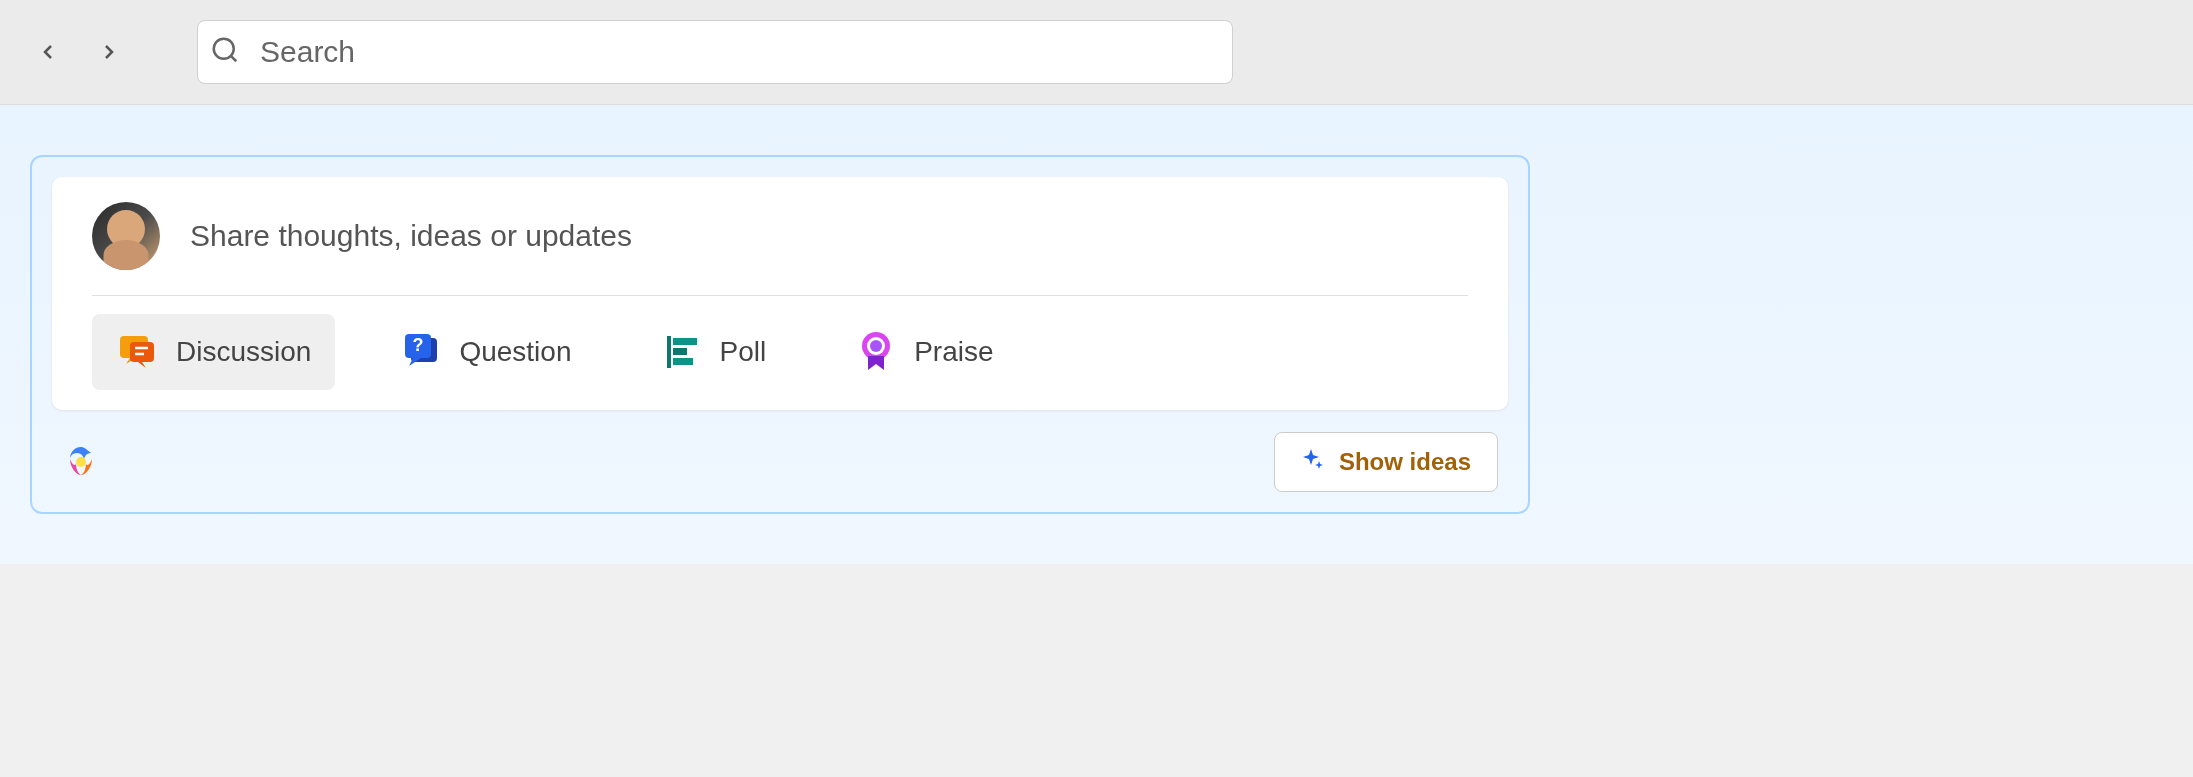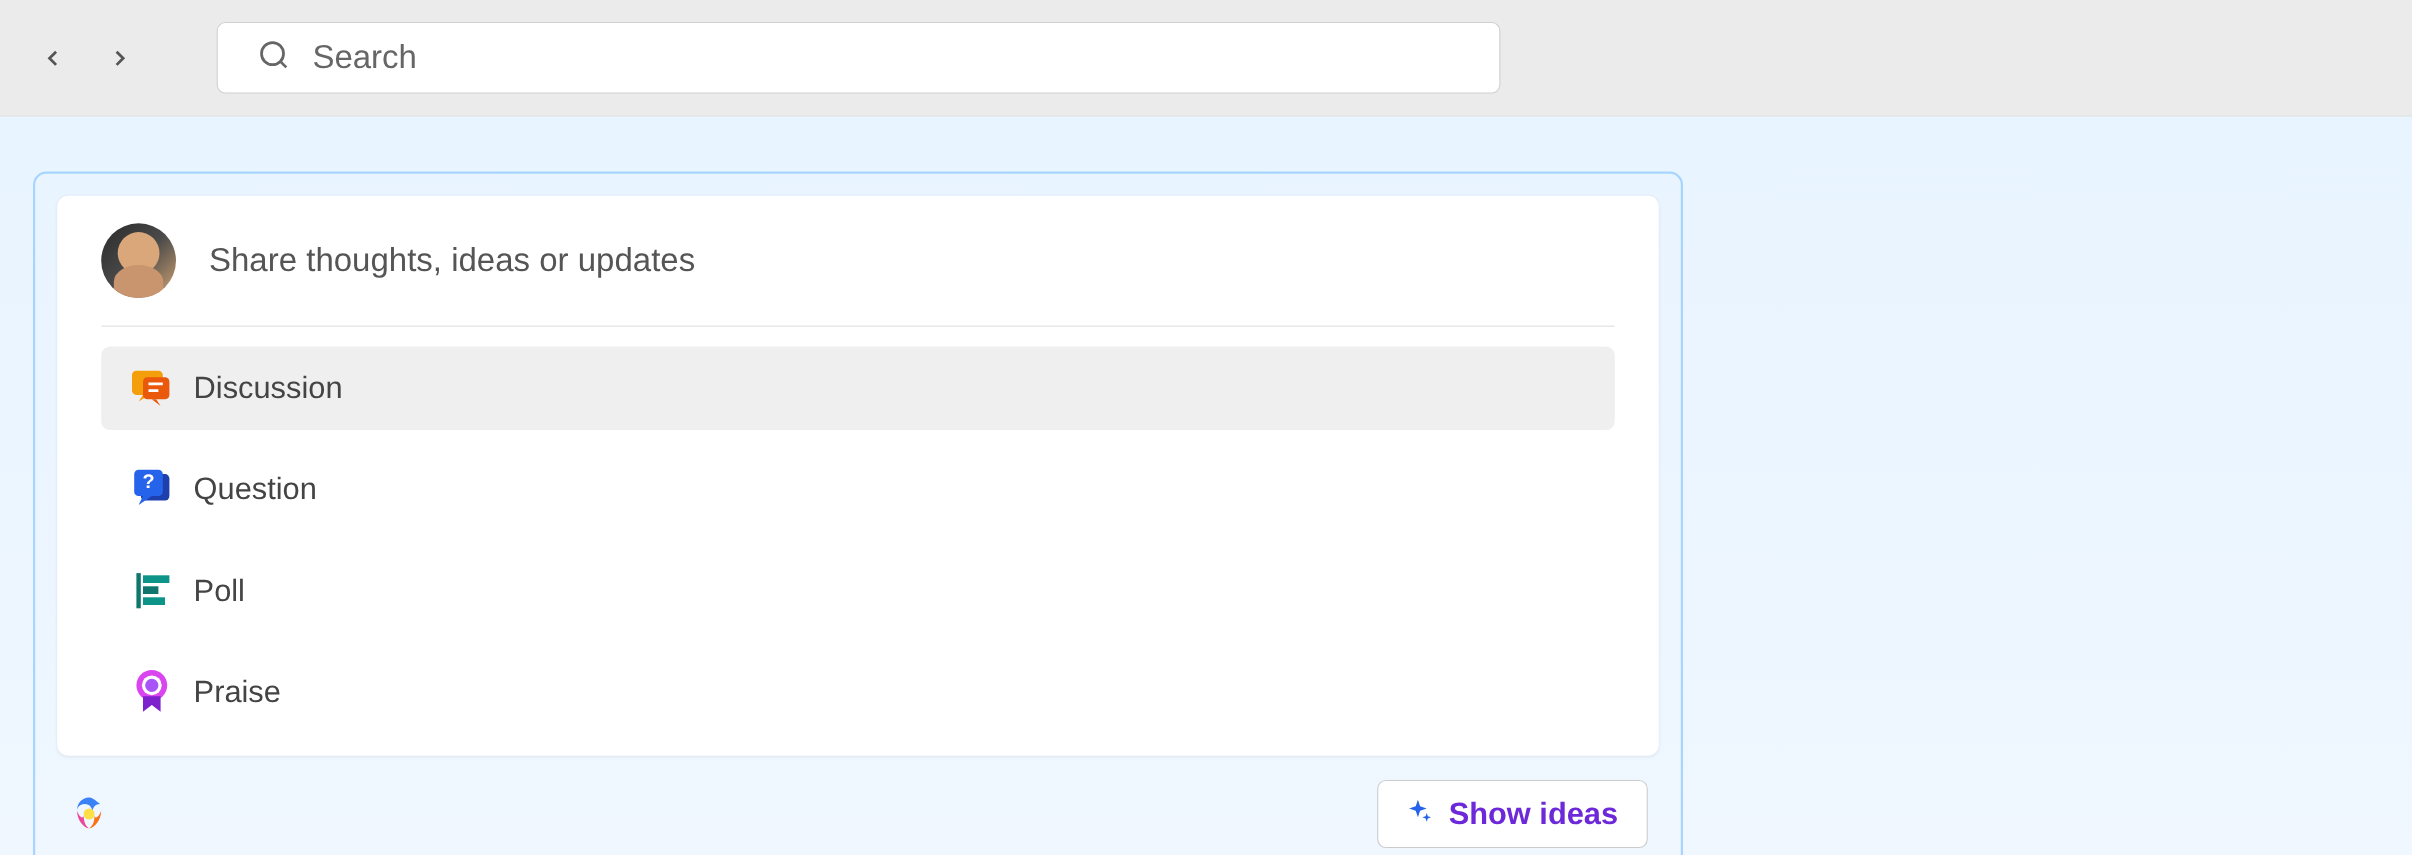--- a/index.html
+++ b/index.html
@@ -33,27 +33,27 @@
       height: 36px;
       display: flex;
       align-items: center;
       justify-content: center;
       cursor: pointer;
       color: #555;
     }
     
     .search-container {
       flex: 0 0 auto;
-      width: 1167px;
+      width: 1036px;
       background: #fff;
       border: 1px solid #d0d0d0;
       border-radius: 8px;
       display: flex;
       align-items: center;
-      padding: 14px 36px;
+      padding: 14px 12px;
       gap: 20px;
       margin-left: 40px;
     }
     
     .search-input {
       border: none;
       outline: none;
       font-size: 30px;
       color: #666;
       flex: 1;
@@ -135,22 +135,21 @@
       flex: 1;
       background: transparent;
     }
     
     .compose-placeholder::placeholder {
       color: #555;
     }
     
     .post-types {
       display: flex;
-      gap: 16px;
-      flex-direction: column;
+      gap: 40px;
     }
     
     .post-type {
       display: flex;
       align-items: center;
       gap: 16px;
       padding: 16px 24px;
       border-radius: 8px;
       cursor: pointer;
       font-size: 28px;
@@ -198,23 +197,23 @@
       font-weight: 600;
       color: #0067c5;
       cursor: pointer;
     }
     
     .show-ideas-btn {
       background: #fff;
       border: 1px solid #ccc;
       border-radius: 8px;
       padding: 14px 26px;
-      font-size: 28px;
+      font-size: 24px;
       font-weight: 600;
-      color: #6d28d9;
+      color: #a16207;
       cursor: pointer;
       display: flex;
       align-items: center;
       gap: 14px;
     }
   </style>
 </head>
 <body>
 
 <div class="header-bar">

